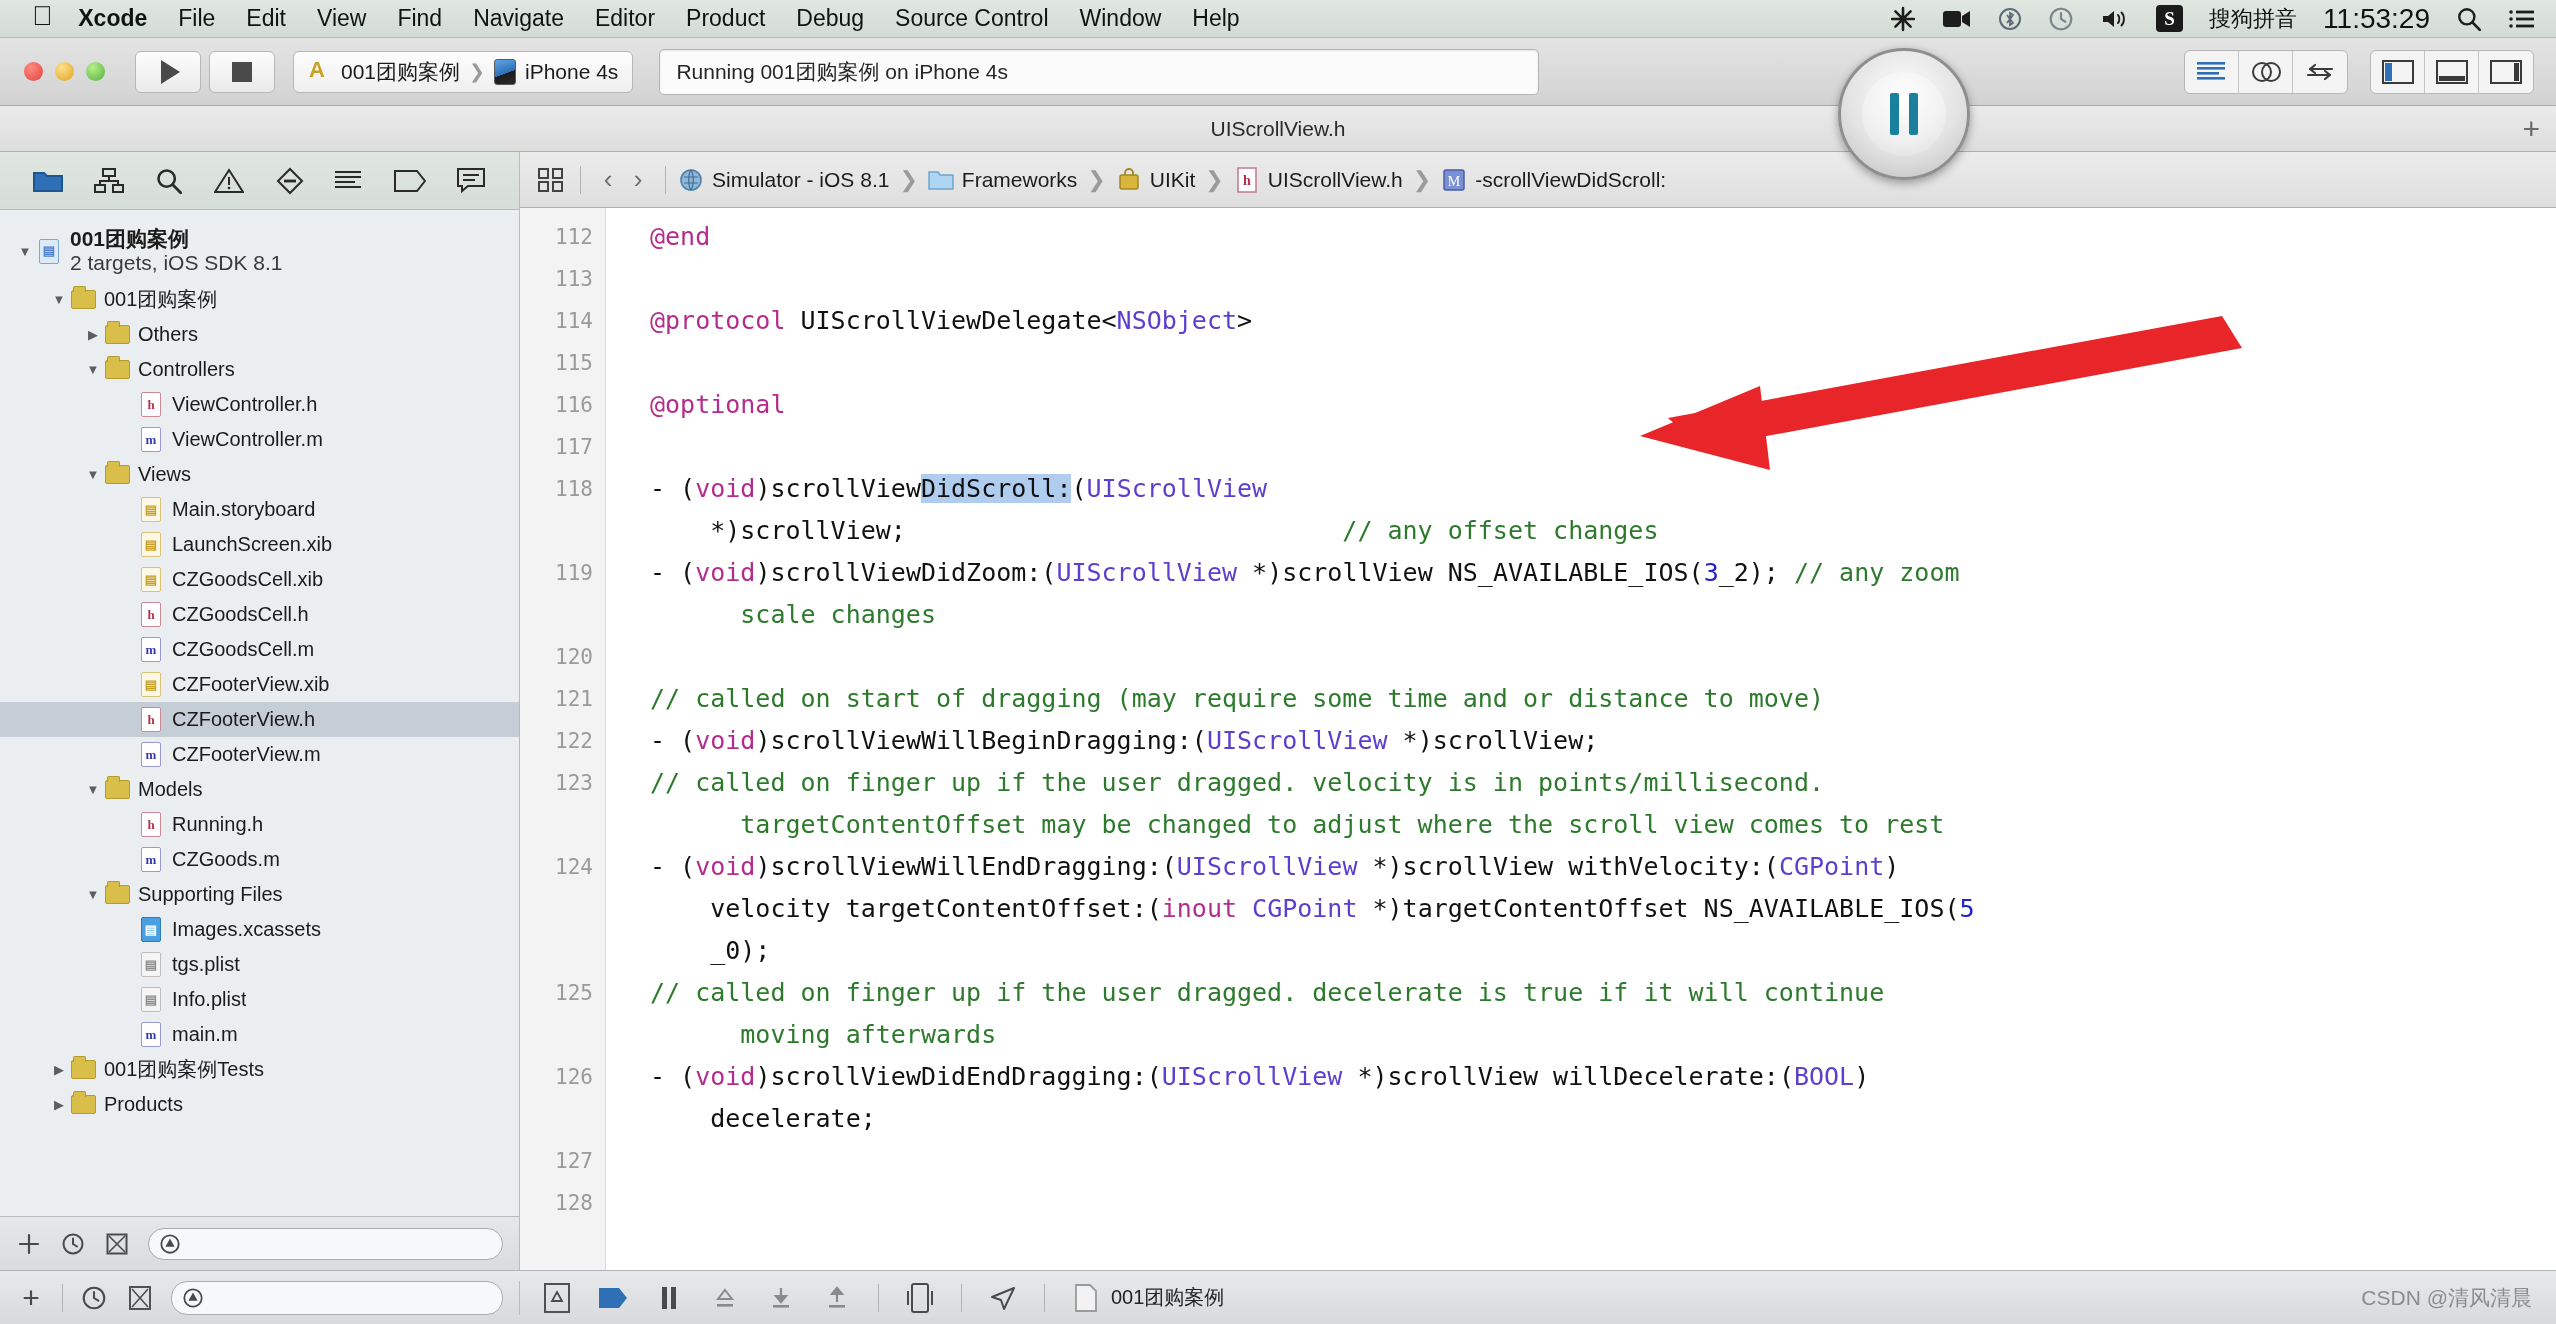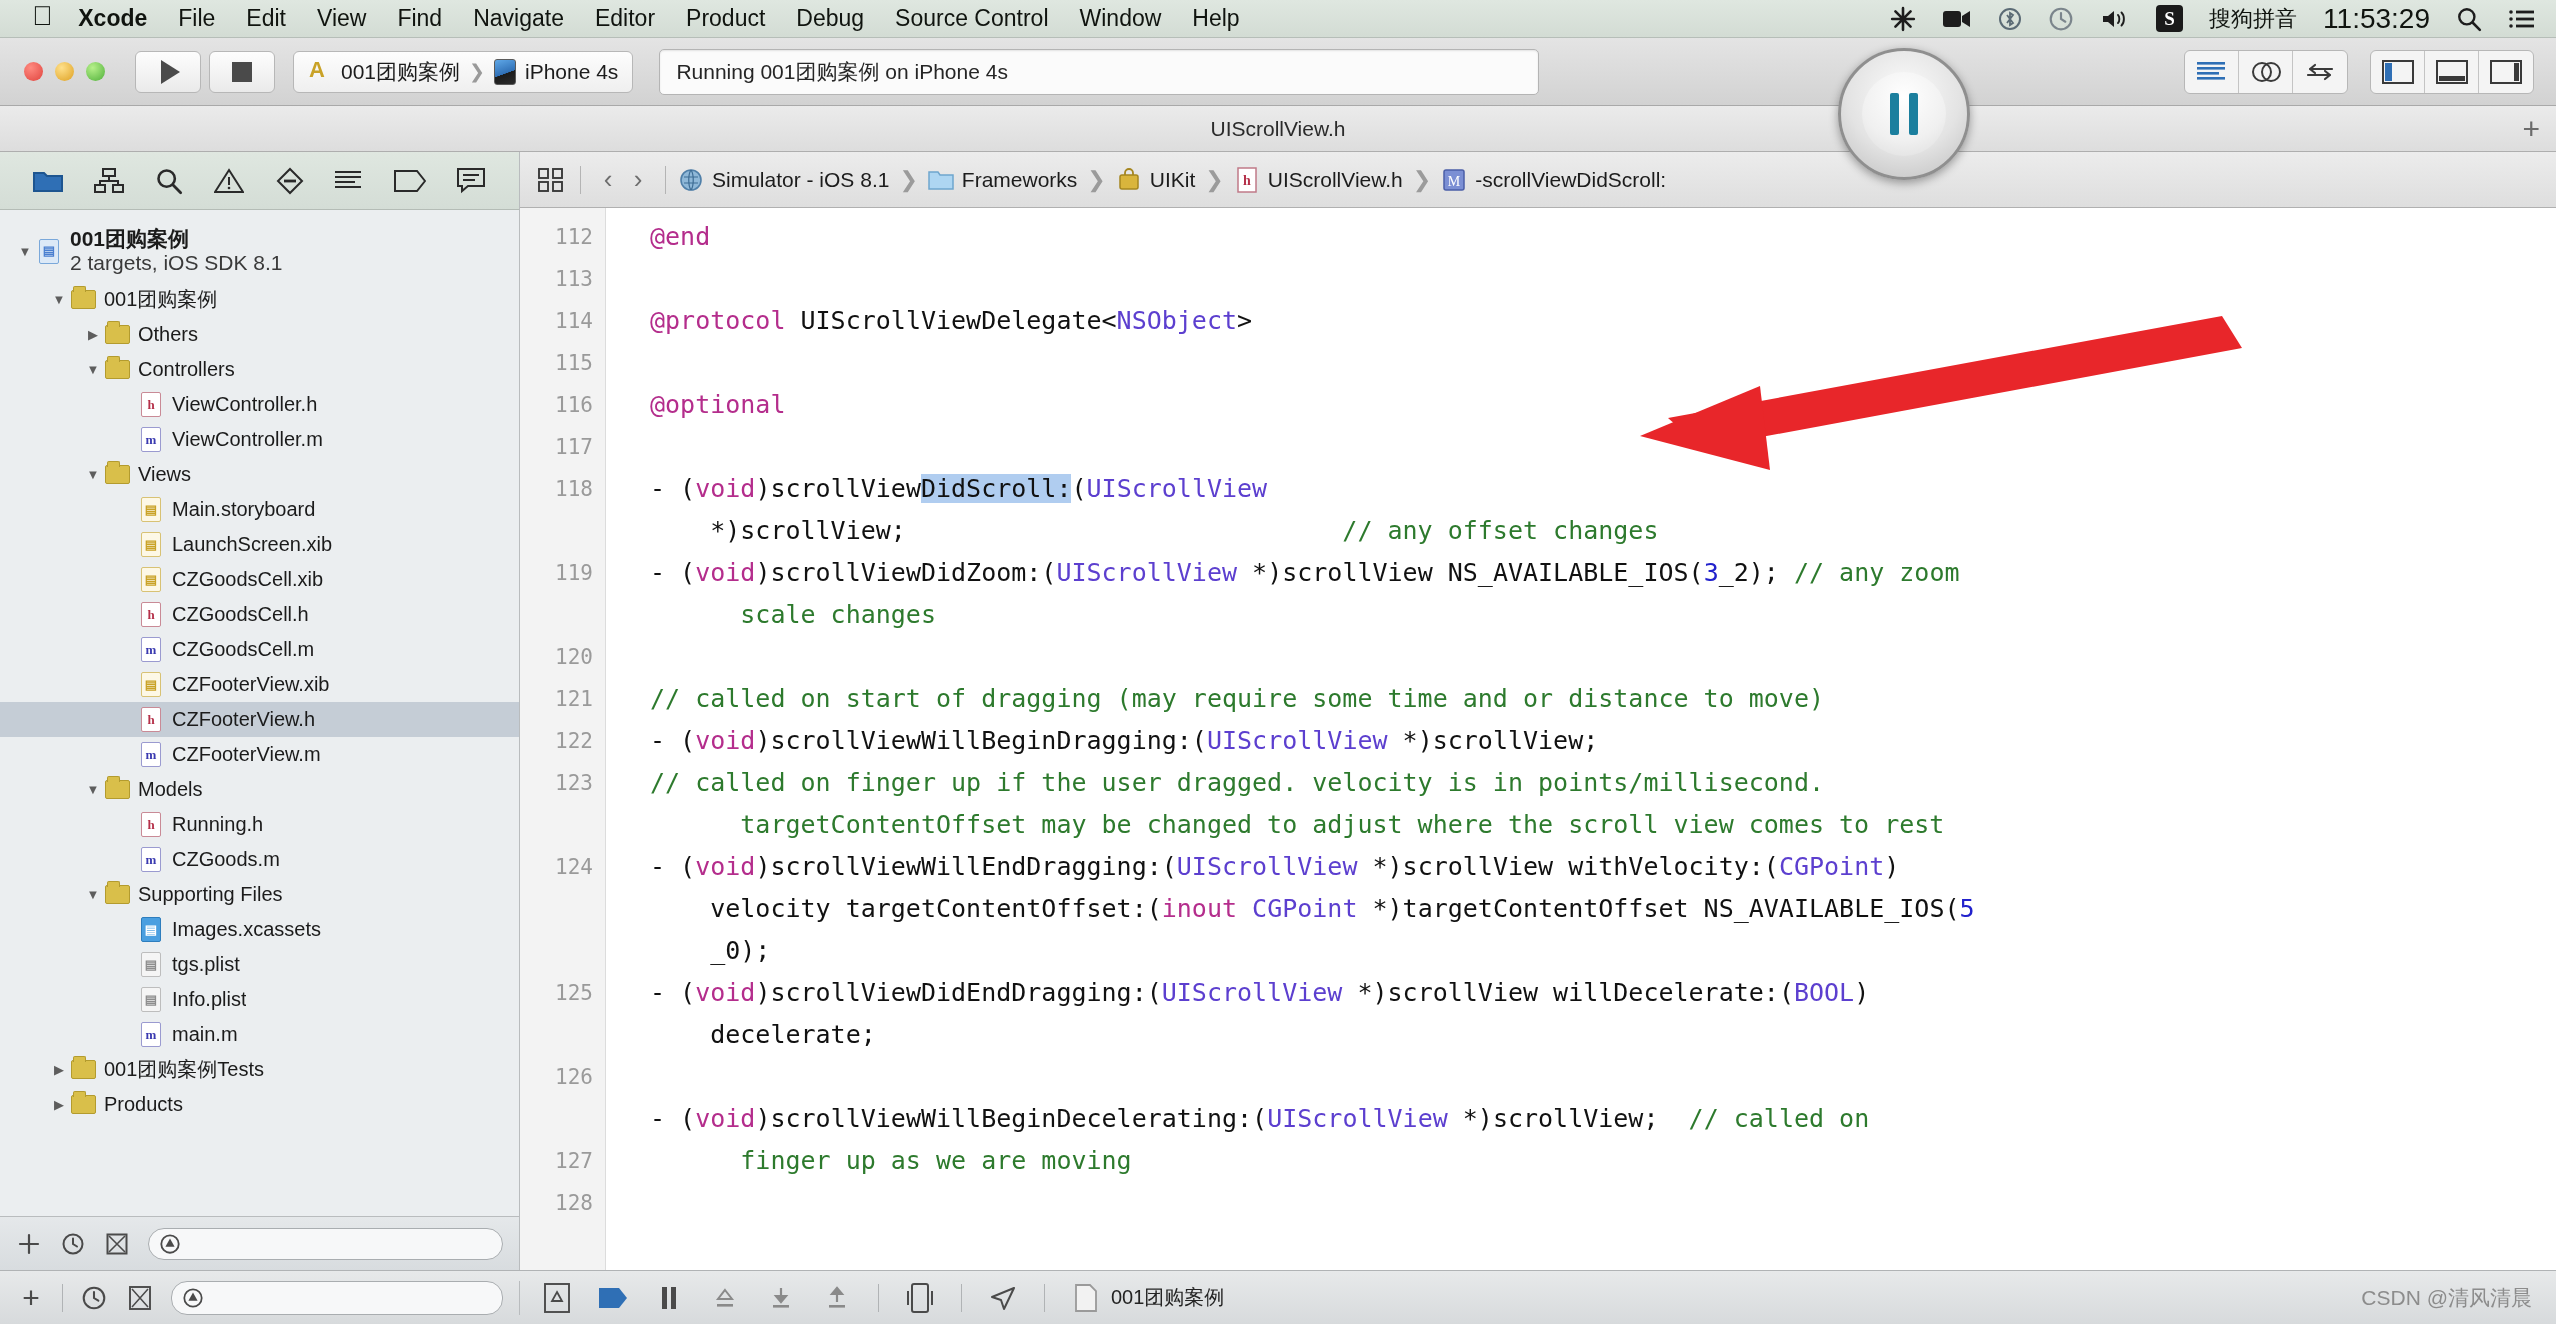--- a/index.html
+++ b/index.html
@@ -803,23 +803,23 @@
           <div style="height: 84px; line-height: 42px;">126</div>
           <div style="height: 42px; line-height: 42px;">127</div>
           <div style="height: 84px; line-height: 42px;">128</div>
           <div style="height: 42px; line-height: 42px;">129</div>
         </div>
       <div class="code"><div class="ln" style="line-height: 42px;"><span class="kw">@end</span></div><div class="ln" style="line-height: 42px;">&nbsp;</div><div class="ln" style="line-height: 42px;"><span class="kw">@protocol</span><span> UIScrollViewDelegate&lt;</span><span class="cls">NSObject</span><span>&gt;</span></div><div class="ln" style="line-height: 42px;">&nbsp;</div><div class="ln" style="line-height: 42px;"><span class="kw">@optional</span></div><div class="ln" style="line-height: 42px;">&nbsp;</div><div class="ln" style="line-height: 42px;"><span>- (</span><span class="kw">void</span><span>)scrollView</span><span class="sel-tok">DidScroll:</span><span>(</span><span class="cls">UIScrollView</span><span>
     *)scrollView;</span><span class="cmt">                             // any offset changes</span></div><div class="ln" style="line-height: 42px;"><span>- (</span><span class="kw">void</span><span>)scrollViewDidZoom:(</span><span class="cls">UIScrollView</span><span> *)scrollView NS_AVAILABLE_IOS(</span><span class="num">3</span><span>_2); </span><span class="cmt">// any zoom
       scale changes</span></div><div class="ln" style="line-height: 42px;">&nbsp;</div><div class="ln" style="line-height: 42px;"><span class="cmt">// called on start of dragging (may require some time and or distance to move)</span></div><div class="ln" style="line-height: 42px;"><span>- (</span><span class="kw">void</span><span>)scrollViewWillBeginDragging:(</span><span class="cls">UIScrollView</span><span> *)scrollView;</span></div><div class="ln" style="line-height: 42px;"><span class="cmt">// called on finger up if the user dragged. velocity is in points/millisecond.
       targetContentOffset may be changed to adjust where the scroll view comes to rest</span></div><div class="ln" style="line-height: 42px;"><span>- (</span><span class="kw">void</span><span>)scrollViewWillEndDragging:(</span><span class="cls">UIScrollView</span><span> *)scrollView withVelocity:(</span><span class="cls">CGPoint</span><span>)
     velocity targetContentOffset:(</span><span class="kw">inout</span><span> </span><span class="cls">CGPoint</span><span> *)targetContentOffset NS_AVAILABLE_IOS(</span><span class="num">5</span><span>
-    _0);</span></div><div class="ln" style="line-height: 42px;"><span>- (</span><span class="kw">void</span><span>)scrollViewDidEndDragging:(</span><span class="cls">UIScrollView</span><span> *)scrollView willDecelerate:(</span><span class="cls">BOOL</span><span>)
-    decelerate;</span></div><div class="ln" style="line-height: 42px;">&nbsp;</div><div class="ln" style="line-height: 42px;"><span>- (</span><span class="kw">void</span><span>)scrollViewWillBeginDecelerating:(</span><span class="cls">UIScrollView</span><span> *)scrollView;  </span><span class="cmt">// called on
-      finger up as we are moving</span></div><div class="ln" style="line-height: 42px;"></div></div>
+    _0);</span></div><div class="ln" style="line-height: 42px;"><span class="cmt">// called on finger up if the user dragged. decelerate is true if it will continue
+      moving afterwards</span></div><div class="ln" style="line-height: 42px;"><span>- (</span><span class="kw">void</span><span>)scrollViewDidEndDragging:(</span><span class="cls">UIScrollView</span><span> *)scrollView willDecelerate:(</span><span class="cls">BOOL</span><span>)
+    decelerate;</span></div><div class="ln" style="line-height: 42px;">&nbsp;</div><div class="ln" style="line-height: 42px;"></div></div>
       <svg class="arrow-svg" width="2036" height="1100" viewBox="0 0 2036 1100">
         <g fill="#e8262a">
           <polygon points="1148,210 1702,108 1722,140 1182,240"></polygon>
           <polygon points="1120,228 1240,178 1250,262"></polygon>
         </g>
       </svg>
     </div>
   </div>
 </div>
 

